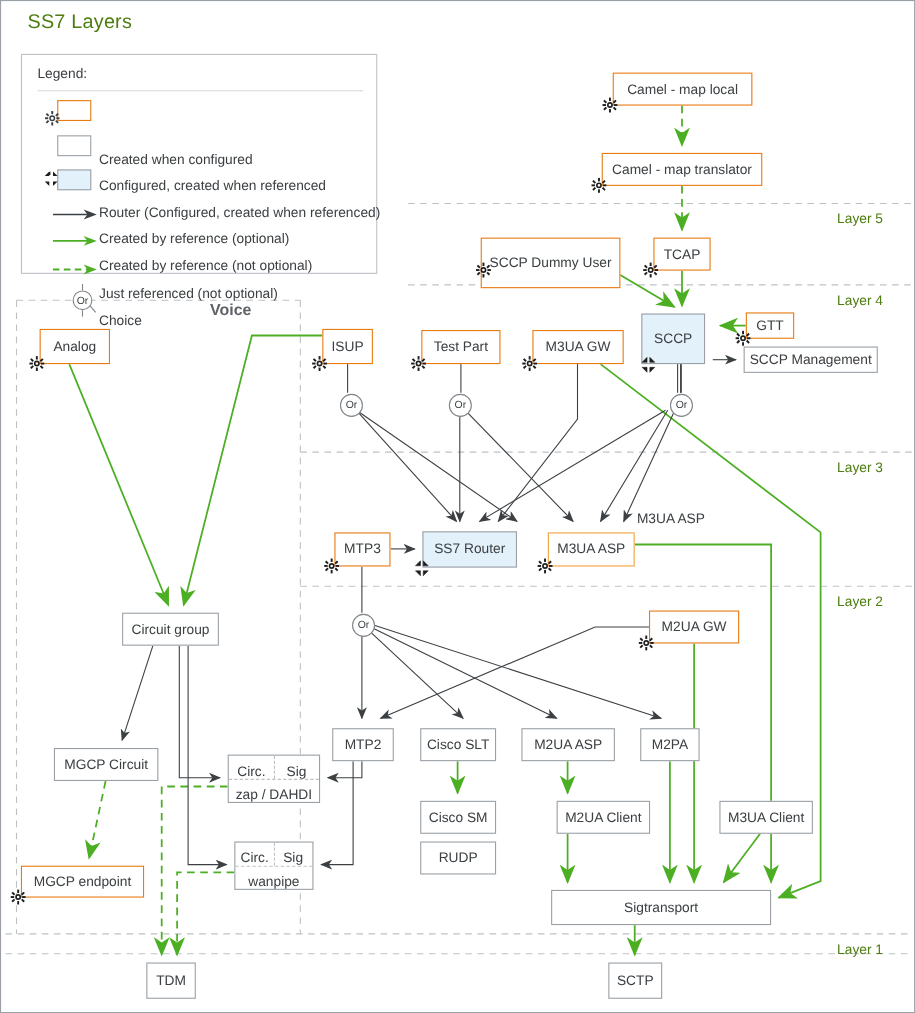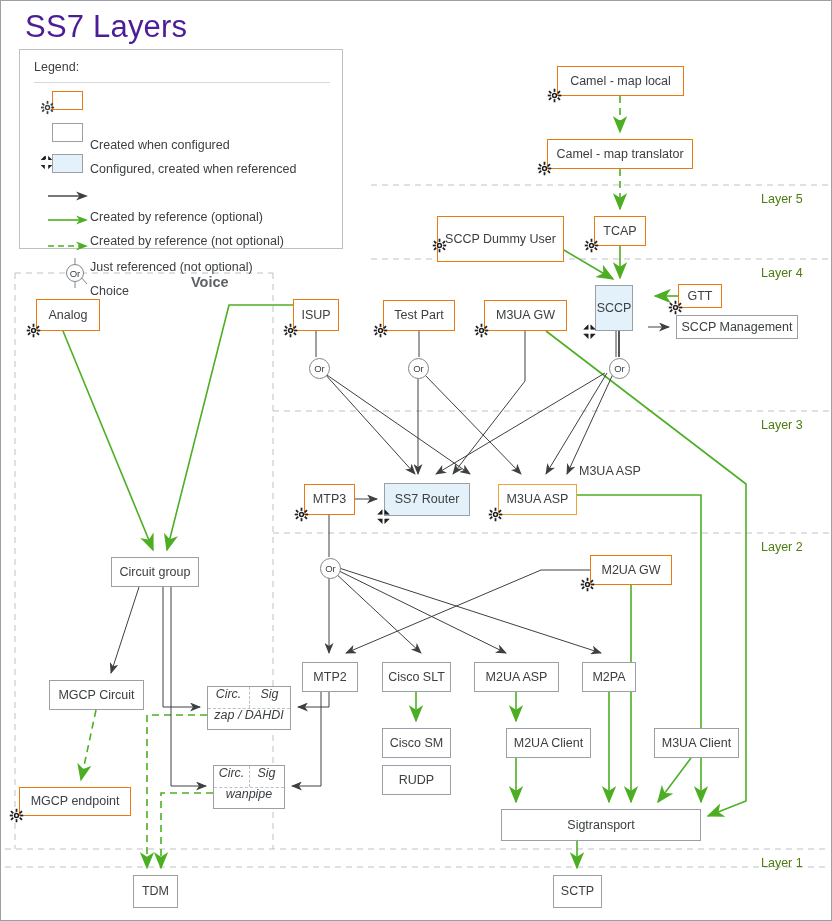--- a/index.html
+++ b/index.html
@@ -7,38 +7,38 @@
   #canvas{position:relative;width:832px;height:921px;overflow:hidden;background:#fff;
           border:1px solid #9aa0a6;box-sizing:border-box;}
   #svg{position:absolute;left:0;top:0;width:832px;height:921px;}
   .node{position:absolute;box-sizing:border-box;display:flex;align-items:center;
         justify-content:center;text-align:center;color:#3c4043;font-size:12.5px;
         line-height:1.15;background:#fff;border:1px solid #9aa0a6;}
   .node.orange{border:1.6px solid #E87A10;}
   .node.orange2{border:1.6px solid #F0A23A;}
   .node.router{background:#e3f1fa;border:1px solid #9aa0a6;}
   .gear{position:absolute;width:15px;height:15px;}
-  .title{position:absolute;left:24px;top:8px;font-size:31px;color:#4c1d95;
+  .title{position:absolute;left:24px;top:8px;font-size:18px;color:#4d7c0f;
          letter-spacing:.2px;}
   .legend{position:absolute;left:18px;top:48px;width:324px;height:200px;
           border:1px solid #bdc1c6;background:#fff;box-sizing:border-box;}
   .legend-title{position:absolute;left:14px;top:10px;font-size:12.5px;color:#3c4043;}
   .legend-rule{position:absolute;left:14px;top:32px;width:296px;height:1px;background:#d6d9dc;}
   .lg-row{position:absolute;left:70px;font-size:12.5px;color:#3c4043;white-space:nowrap;}
   .lg-swatch{position:absolute;}
   .sw-box{width:31px;height:19px;box-sizing:border-box;background:#fff;}
   .sw-box.o{border:1.6px solid #E87A10;}
   .sw-box.p{border:1px solid #9aa0a6;}
   .sw-box.r{border:1px solid #9aa0a6;background:#e3f1fa;}
   .layer-label{position:absolute;font-size:12.5px;color:#4d7c0f;}
   .free-label{position:absolute;font-size:12.5px;color:#3c4043;}
   .voice-label{position:absolute;font-size:14.5px;color:#5f6368;font-weight:bold;}
   .tbl{position:absolute;box-sizing:border-box;border:1px solid #9aa0a6;background:#fff;
        font-size:12.5px;color:#3c4043;}
-  .tbl .trow{display:flex;height:50%;align-items:flex-start;font-style:italic;}
+  .tbl .trow{display:flex;height:50%;align-items:flex-end;}
   .tbl .tc{flex:1;text-align:center;}
   .tbl .vdiv{position:absolute;left:50%;top:0;height:50%;width:0;border-left:1px dashed #bdc1c6;}
   .tbl .hdiv{position:absolute;left:0;top:50%;width:100%;height:0;border-top:1px dashed #bdc1c6;}
   .or{position:absolute;width:19px;height:19px;border-radius:50%;border:1px solid #80868b;
       background:#fff;font-size:9.5px;color:#3c4043;display:flex;align-items:center;
       justify-content:center;}
   .rtico{position:absolute;width:17px;height:15px;}
 </style>
 </head>
 <body>
@@ -195,20 +195,21 @@
             <path d="M9,1 L9,5 L5,5 Z" transform="translate(0,0)"></path>
           <path d="M1,1 L7,1 L1,7 Z" opacity="0"></path>
           <path d="M8,1 L8,6 L3,6 Z"></path>
             <path d="M12,1 L17,1 L12,6 Z" transform="translate(0,0)" opacity="0"></path>
           <path d="M12,1 L12,6 L17,6 Z"></path>
           <path d="M8,17 L8,12 L3,12 Z"></path>
           <path d="M12,17 L12,12 L17,12 Z"></path>
         </g>
       </svg>
     </div>
+    <div class="lg-row" style="top:136px;">Router (Configured, created when referenced)</div>
 
     <div class="lg-swatch" style="left:28px;top:138px;">
       <svg width="40" height="12" viewBox="0 0 40 12">
         <line x1="0" y1="6" x2="32" y2="6" stroke="#3c4043" stroke-width="1.4"></line>
         <path d="M28,1.5 L40,6 L28,10.5 L31.5,6 Z" fill="#3c4043"></path>
       </svg>
     </div>
     <div class="lg-row" style="top:160px;">Created by reference (optional)</div>
 
     <div class="lg-swatch" style="left:28px;top:162px;">
@@ -306,21 +307,21 @@
 <rect x="10.6" y="1.2" width="2.8" height="5"></rect>
             <rect x="10.6" y="17.8" width="2.8" height="5"></rect>
 <rect x="1.2" y="10.6" width="5" height="2.8"></rect>
             <rect x="17.8" y="10.6" width="5" height="2.8"></rect>
 <rect x="3.6" y="4.4" width="2.8" height="5" transform="rotate(-45 5 6.9)"></rect>
 <rect x="17.6" y="14.6" width="2.8" height="5" transform="rotate(-45 19 17.1)"></rect>
 <rect x="17.6" y="4.4" width="2.8" height="5" transform="rotate(45 19 6.9)"></rect>
 <rect x="3.6" y="14.6" width="2.8" height="5" transform="rotate(45 5 17.1)"></rect>
           </g>
         </svg></div>
-      <div class="node router" style="left: 594px; top: 284px; width: 38px; height: 46px;">
+      <div class="node router" style="left: 582px; top: 284px; width: 58px; height: 46px;">
         <span>SCCP</span>
       </div>
       <div class="rtico" style="left: 580px; top: 323px;"><svg viewBox="0 0 20 18">
           <g fill="#1f1f1f" stroke="#1f1f1f" stroke-width="0.6">
 <path d="M8.5,1 L8.5,6.3 L3.2,6.3 Z"></path>
             <path d="M11.5,1 L11.5,6.3 L16.8,6.3 Z"></path>
 <path d="M8.5,17 L8.5,11.7 L3.2,11.7 Z"></path>
             <path d="M11.5,17 L11.5,11.7 L16.8,11.7 Z"></path>
           </g>
         </svg></div>

